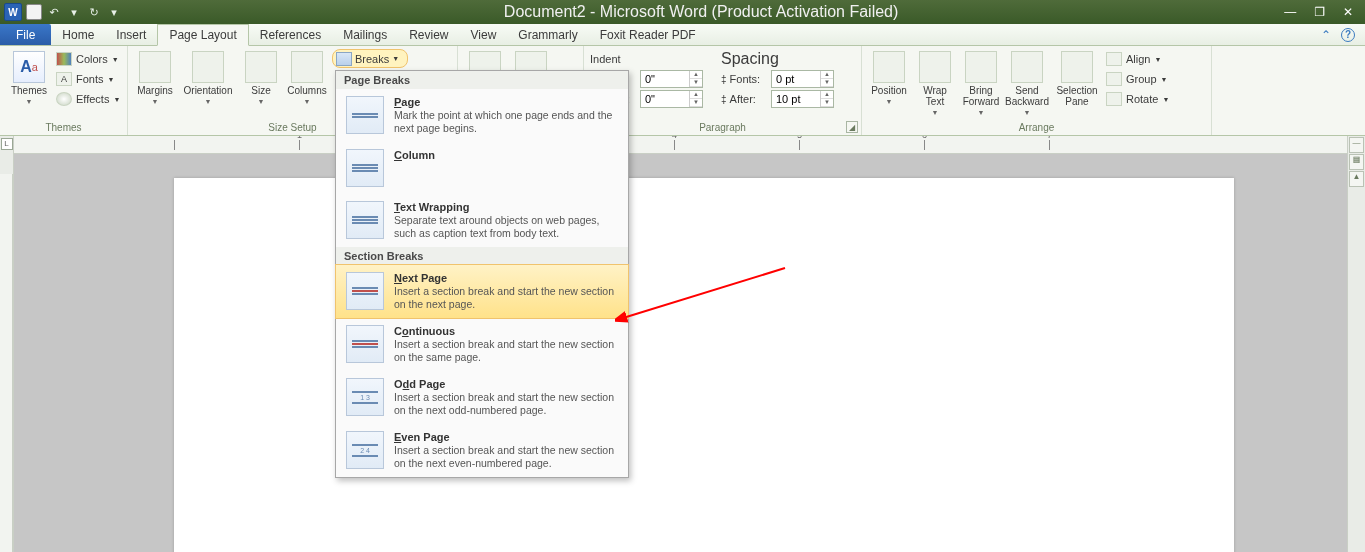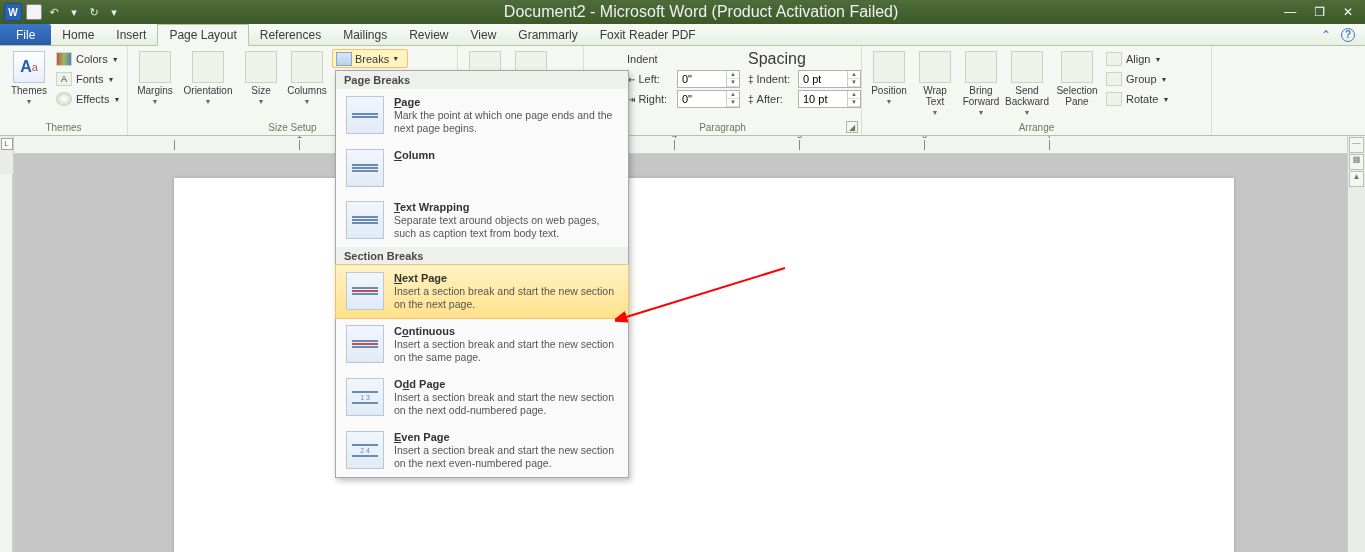--- a/index.html
+++ b/index.html
@@ -81,21 +81,21 @@
   .glabel { text-align:center; color:#6a7a5f; font-size:10px; padding:2px 0; position:relative;}
   .bigbtn { width:42px; display:flex; flex-direction:column; align-items:center; gap:2px; padding:2px; color:#3b3b3b;}
   .bigbtn .bicon { width:32px; height:32px; background:#eef2eb; border:1px solid #c9d4c2; display:flex; align-items:center; justify-content:center; }
   .bigbtn .blabel { font-size:10px; text-align:center; line-height:11px;}
   .sidelist { display:flex; flex-direction:column; gap:0; padding-top:0;}
   .sidelist .srow { display:flex; align-items:center; gap:4px; height:20px; color:#3b3b3b;}
   .sidelist .sicon { width:16px; height:14px; background:#eef2eb; border:1px solid #c9d4c2;}
   .bordered-active {
     background:#fff3bf;
     border:1px solid #f0c36d;
-    border-radius:2px;
+    border-radius:8px;
     padding:1px 3px;
     display:flex; align-items:center; gap:3px;
     height:19px;
     color:#3b3b3b;
   }
   .bordered-active .sicon { width:16px;height:14px;background:linear-gradient(#d9e7f6,#b9d0eb); border:1px solid #8aa6c4;}
   .invals { display:flex; flex-direction:column; gap:0px; }
   .invals .irow { display:flex; align-items:center; gap:4px; height:20px; color:#3b3b3b;}
   .invals .irow label{ width:46px; display:flex; gap:3px; align-items:center;}
   .spin { display:inline-flex; align-items:center; border:1px solid #aab8a4; background:#fff; height:18px;}
@@ -265,21 +265,21 @@
           <div class="bicon"></div>
         </div>
         <div class="bigbtn" style="width:42px;">
           <div class="bicon"></div>
         </div>
      </div>
      <div class="glabel">&nbsp;</div>
   </div>
 
   <div class="rgroup" style="width:278px;">
-    <div class="grow" style="gap:8px;margin-left:37px;">
+    <div class="grow" style="gap:18px;">
       <div class="invals">
         <div class="irow" style="font-size:11px;color:#3b3b3b;">
             <span>Indent</span>
           </div>
         <div class="irow">
             <label>
               <span style="font-size:10px;">⇤</span>
               <span>Left:</span>
             </label>
             <div class="spin">
@@ -304,21 +304,21 @@
             </div>
           </div>
       </div>
       <div class="invals">
         <div class="irow" style="font-size:16px;color:#3b3b3b;">
             <span>Spacing</span>
           </div>
         <div class="irow">
             <label>
               <span style="font-size:10px;">‡</span>
-              <span>Indent:</span>
+              <span>Fonts:</span>
             </label>
             <div class="spin">
               <input value="0 pt" style="">
               <div class="arrows">
                 <div>▲</div>
                 <div>▼</div>
               </div>
             </div>
           </div>
         <div class="irow">

